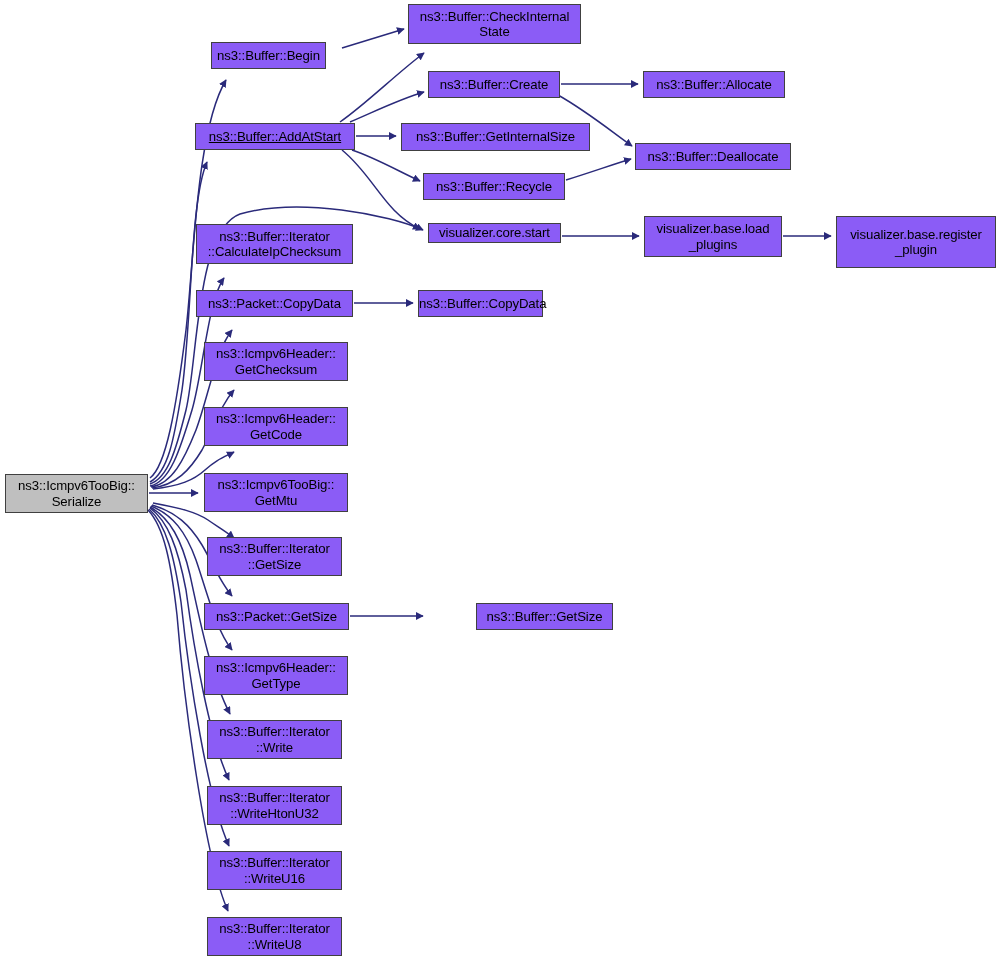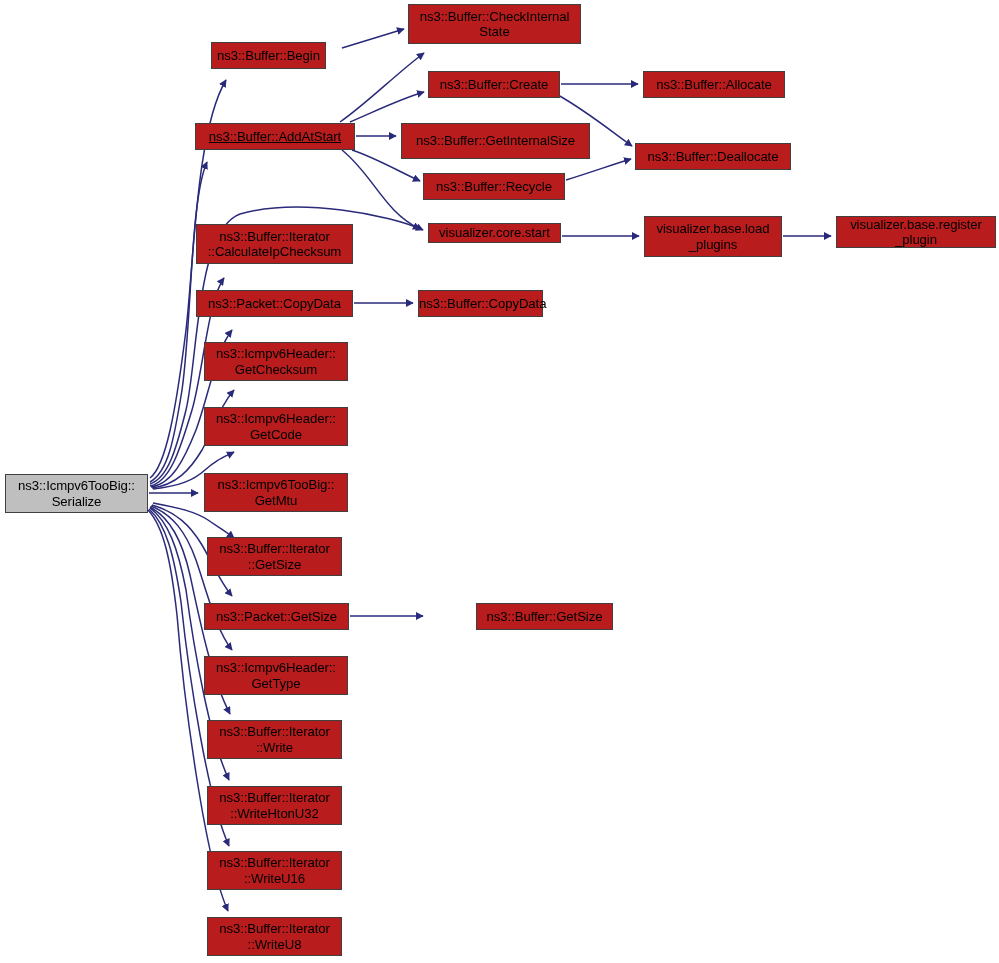--- a/index.html
+++ b/index.html
@@ -20,21 +20,21 @@
     left: 0;
     top: 0;
     width: 999px;
     height: 963px;
     pointer-events: none;
   }
   .node {
     position: absolute;
     box-sizing: border-box;
     border: 1px solid #404040;
-    background: #b91c1c;
+    background: #8b5cf6;
     color: #000000;
     font-size: 13.2px;
     line-height: 15.5px;
     text-align: center;
     display: flex;
     align-items: center;
     justify-content: center;
     white-space: pre-line;
     letter-spacing: -0.1px;
     z-index: 2;
@@ -93,29 +93,29 @@
   </svg>
   <div id="nodes-group">
       <div class="node highlight" style="left: 5px; top: 474px; width: 143px; height: 39px;"><span class="node-label">ns3::Icmpv6TooBig::
 Serialize</span></div>
       <div class="node" style="left: 211px; top: 42px; width: 115px; height: 27px;"><span class="node-label">ns3::Buffer::Begin</span></div>
       <div class="node" style="left: 408px; top: 4px; width: 173px; height: 40px;"><span class="node-label">ns3::Buffer::CheckInternal
 State</span></div>
       <div class="node" style="left: 428px; top: 71px; width: 132px; height: 27px;"><span class="node-label">ns3::Buffer::Create</span></div>
       <div class="node" style="left: 643px; top: 71px; width: 142px; height: 27px;"><span class="node-label">ns3::Buffer::Allocate</span></div>
       <div class="node" style="left: 195px; top: 123px; width: 160px; height: 27px; text-decoration: underline;"><span class="node-label">ns3::Buffer::AddAtStart</span></div>
-      <div class="node" style="left: 401px; top: 123px; width: 189px; height: 36px;"><span class="node-label">ns3::Buffer::GetInternalSize</span></div>
+      <div class="node" style="left: 401px; top: 123px; width: 189px; height: 28px;"><span class="node-label">ns3::Buffer::GetInternalSize</span></div>
       <div class="node" style="left: 635px; top: 143px; width: 156px; height: 27px;"><span class="node-label">ns3::Buffer::Deallocate</span></div>
       <div class="node" style="left: 423px; top: 173px; width: 142px; height: 27px;"><span class="node-label">ns3::Buffer::Recycle</span></div>
       <div class="node" style="left: 196px; top: 224px; width: 157px; height: 40px;"><span class="node-label">ns3::Buffer::Iterator
 ::CalculateIpChecksum</span></div>
       <div class="node" style="left: 428px; top: 223px; width: 133px; height: 20px;"><span class="node-label">visualizer.core.start</span></div>
       <div class="node" style="left: 644px; top: 216px; width: 138px; height: 41px;"><span class="node-label">visualizer.base.load
 _plugins</span></div>
-      <div class="node" style="left: 836px; top: 216px; width: 160px; height: 32px;"><span class="node-label">visualizer.base.register
+      <div class="node" style="left: 836px; top: 216px; width: 160px; height: 52px;"><span class="node-label">visualizer.base.register
 _plugin</span></div>
       <div class="node" style="left: 196px; top: 290px; width: 157px; height: 27px;"><span class="node-label">ns3::Packet::CopyData</span></div>
       <div class="node" style="left: 418px; top: 290px; width: 125px; height: 27px; align-items: center;"><span class="node-label">ns3::Buffer::CopyData</span></div>
       <div class="node" style="left: 204px; top: 342px; width: 144px; height: 39px;"><span class="node-label">ns3::Icmpv6Header::
 GetChecksum</span></div>
       <div class="node" style="left: 204px; top: 407px; width: 144px; height: 39px;"><span class="node-label">ns3::Icmpv6Header::
 GetCode</span></div>
       <div class="node" style="left: 204px; top: 473px; width: 144px; height: 39px;"><span class="node-label">ns3::Icmpv6TooBig::
 GetMtu</span></div>
       <div class="node" style="left: 207px; top: 537px; width: 135px; height: 39px;"><span class="node-label">ns3::Buffer::Iterator

